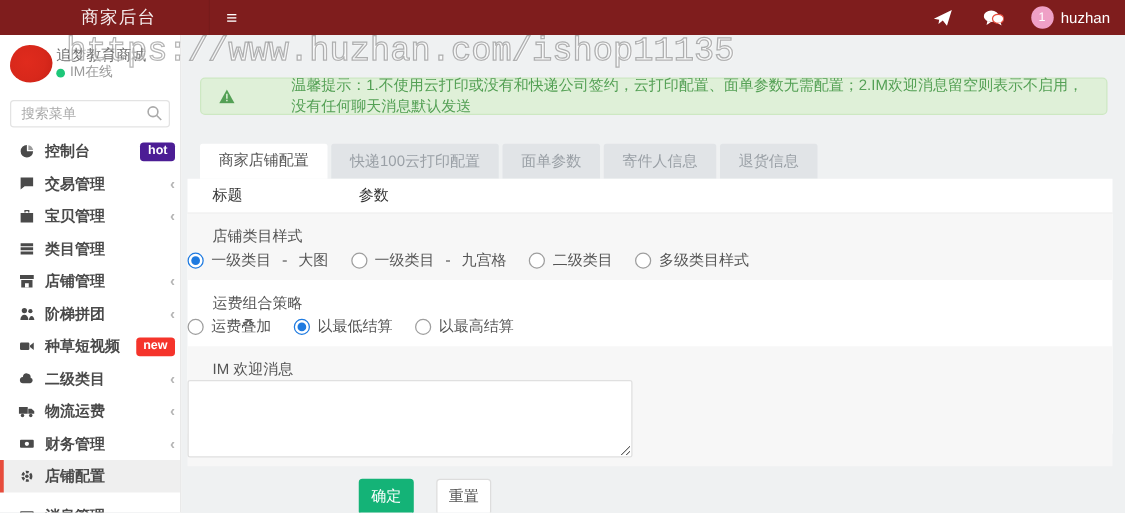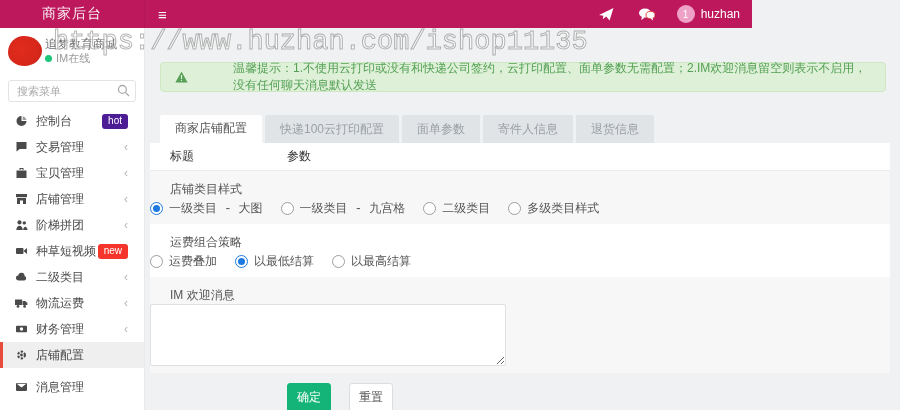--- a/index.html
+++ b/index.html
@@ -1,20 +1,20 @@
 <!DOCTYPE html>
 <html><head>
 <meta charset="utf-8">
 <style>
   * { margin:0; padding:0; box-sizing:border-box; }
   html,body { width:900px; height:410px; overflow:hidden; }
   body { font-family:"Liberation Sans","DejaVu Sans",sans-serif; font-size:12px; color:#555; background:#eff1f2; position:relative; }
 
   
-  .topbar { position:absolute; left:0; top:0; width:752px; height:28px; background:#be185d; z-index:30; display:flex; align-items:center; }
+  .topbar { position:absolute; left:0; top:0; width:900px; height:28px; background:#7f1d1d; z-index:30; display:flex; align-items:center;padding-left:23px; }
   .brand { width:145px; height:28px; display:flex; align-items:center; justify-content:center; color:rgba(255,255,255,.92); font-size:14px; letter-spacing:1px; border-right:1px solid rgba(0,0,0,.06); }
   .burger { color:#fff; font-size:15px; margin-left:13px; cursor:pointer; line-height:1; }
   .topbar-right { margin-left:auto; display:flex; align-items:center; gap:0; }
   .top-icon { width:40px; text-align:center; cursor:pointer; }
   .top-icon svg { vertical-align:middle; }
   .avatar { width:18px; height:18px; border-radius:50%; background:#efa0c6; color:#fff; font-size:10px; display:inline-flex; align-items:center; justify-content:center; margin:0 6px 0 10px; }
   .username { color:#fff; font-size:12px; margin-right:12px; }
 
   
   .sidebar { position:absolute; left:0; top:28px; width:145px; height:382px; background:#fff; border-right:1px solid #e9e9e9; z-index:20; }
@@ -22,21 +22,21 @@
   .logo-blob { width:34px; height:30px; background:radial-gradient(circle at 40% 45%, #e02b1d 0%, #d8281b 55%, #c62015 100%); border-radius:46% 54% 52% 48%/55% 48% 52% 45%; flex:0 0 auto; }
   .logo-texts { margin-left:3px; line-height:1.25; }
   .logo-title { color:#6f6f6f; font-size:12px; white-space:nowrap; }
   .logo-status { color:#9a9a9a; font-size:11px; display:flex; align-items:center; gap:4px; }
   .dot-online { width:7px; height:7px; border-radius:50%; background:#1dc779; display:inline-block; }
   .search-wrap { margin:8px 8px 4px 8px; position:relative; }
   .search-input { width:100%; height:22px; border:1px solid #e3e3e3; border-radius:3px; padding:0 22px 0 8px; font-size:11px; color:#555; outline:none; font-family:inherit; }
   .search-input::placeholder { color:#aaa; }
   .search-icon { position:absolute; right:6px; top:4px; }
   .menu { margin-top:6px; }
-  .menu-item { height:26px; display:flex; align-items:center; padding:0 16px 0 14px; cursor:pointer; position:relative; color:#4a4a4a; }
+  .menu-item { height:26px; display:flex; align-items:center; padding:0 4px 0 14px; cursor:pointer; position:relative; color:#4a4a4a;font-weight:bold; }
   .menu-item .mi-icon { width:14px; height:12px; margin-right:8px; display:inline-flex; align-items:center; justify-content:center; flex:0 0 auto; }
   .menu-item .mi-label { font-size:12px; }
   .menu-item .chev { margin-left:auto; color:#b5b5b5; font-size:12px; }
   .menu-item .badge { margin-left:auto; font-size:10px; color:#fff; border-radius:3px; padding:1px 6px 2px; line-height:1.2; }
   .badge-hot { background:#4c1d95; }
   .badge-new { background:#f5342b; }
   .menu-item.active { background:#efefef; border-left:3px solid #e74c3c; padding-left:11px; }
   svg.mi { fill:#4a4a4a; }
 
   
@@ -139,20 +139,28 @@
     <div class="menu-item">
       <span class="mi-icon">
           <svg class="mi" width="13" height="12" viewBox="0 0 12 12">
             <path d="M4 1h4v2H7V2H5v1H4zM1 3.4h10V11H1z"></path>
           </svg>
         </span>
       <span class="mi-label">宝贝管理</span>
       <span class="chev">‹</span>
     </div>
 
+    <div class="menu-item">
+      <span class="mi-icon">
+          <svg class="mi" width="13" height="12" viewBox="0 0 12 12">
+            <path d="M1 1.5h10v2.4H1zM1 4.8h10v2.4H1zM1 8.1h10v2.4H1z"></path>
+          </svg>
+        </span>
+      <span class="mi-label">类目管理</span>
+    </div>
 
     <div class="menu-item">
       <span class="mi-icon">
           <svg class="mi" width="13" height="12" viewBox="0 0 12 12">
             <path d="M.5 1h11v3.2H.5z"></path>
             <path d="M1.5 5h9v6h-9zM4 7h4v4H4z"></path>
             <path fill="#fff" d="M4.5 7.5h3V11h-3z"></path>
           </svg>
         </span>
       <span class="mi-label">店铺管理</span>

